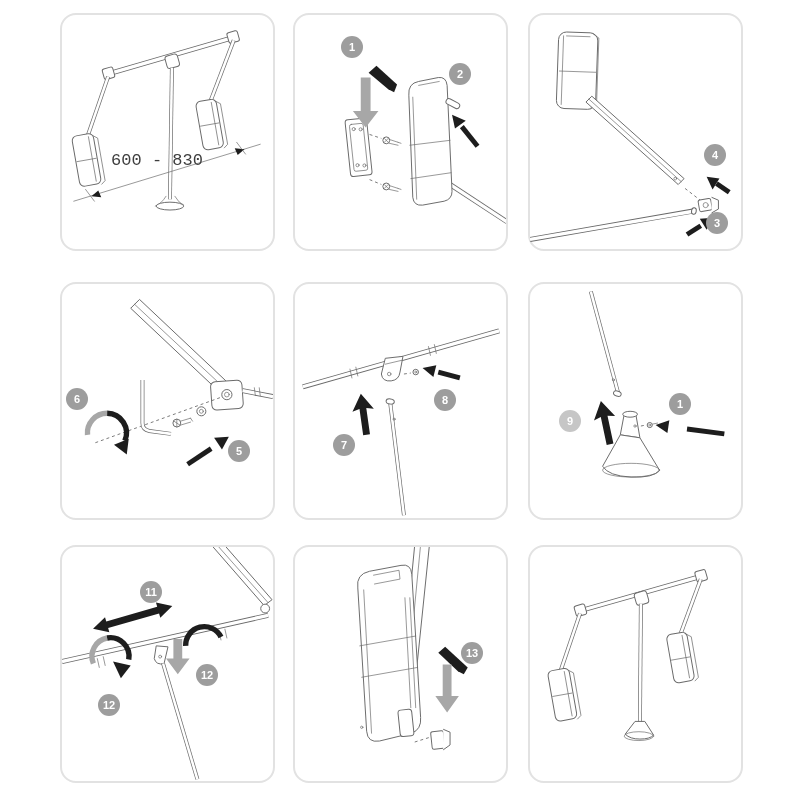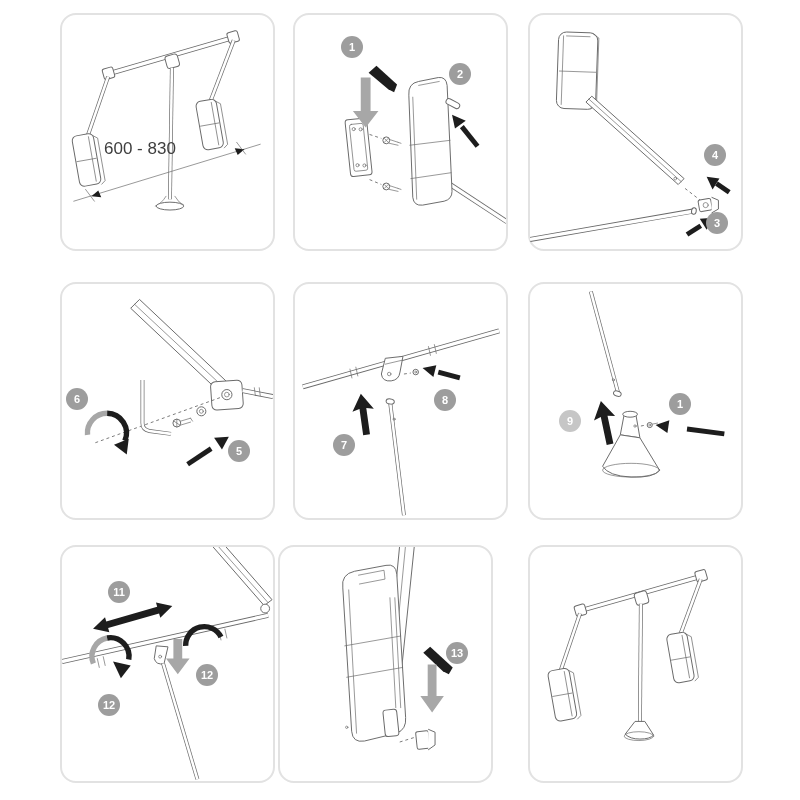--- a/index.html
+++ b/index.html
@@ -6,22 +6,22 @@
   .sheet{position:relative;width:800px;height:800px;background:#ffffff;overflow:hidden;
          font-family:"Liberation Sans", sans-serif;}
   .panel{position:absolute;width:215px;height:238px;box-sizing:border-box;
          border:2px solid var(--panel-border,#e2e2e2);border-radius:16px;background:#fff;}
   .panel svg{position:absolute;left:0;top:0;width:100%;height:100%;}
   .badge{position:absolute;width:22px;height:22px;border-radius:50%;
          background:var(--badge-bg,#9d9d9d);color:var(--badge-text,#fff);
          display:flex;align-items:center;justify-content:center;
          font-size:11px;font-weight:bold;line-height:1;letter-spacing:0;}
   .badge.light{background:var(--badge-light,#c6c6c6);}
-  .dim-label{position:absolute;left:42px;top:124px;width:106px;text-align:left;
-             font-size:17px;color:var(--dim-text,#3e3e3e);}
+  .dim-label{position:absolute;left:42px;top:136px;width:106px;text-align:center;
+             font-size:17px;color:var(--dim-text,#3e3e3e);font-family:Liberation Mono, monospace;}
   
   .s{stroke:var(--line-art,#666);stroke-width:1;fill:none;stroke-linecap:round;stroke-linejoin:round;}
   .thin{stroke-width:.7;}
   .sf{stroke:var(--line-art,#666);stroke-width:1;fill:#fff;stroke-linejoin:round;}
   .dash{stroke:var(--line-art,#666);stroke-width:.9;stroke-dasharray:3 3;fill:none;}
   .tube{stroke:var(--line-art,#666);stroke-width:5;fill:none;stroke-linecap:butt;}
   .tube-i{stroke:#fff;stroke-width:3.4;fill:none;stroke-linecap:butt;}
   .tube2{stroke:var(--line-art,#666);stroke-width:4;fill:none;stroke-linecap:butt;}
   .tube2-i{stroke:#fff;stroke-width:2.6;fill:none;stroke-linecap:butt;}
   .blk{fill:var(--arrow-black,#1d1d1d);stroke:none;}
@@ -282,26 +282,26 @@
       <g>
         <path class="rotg" d="M32 117 A19 19 0 0 1 46 91"></path>
         <path class="rot" d="M46 91 A19 19 0 0 1 68 113"></path>
         <polygon class="blk" points="60,132 70,119 52,115"></polygon>
       </g>
       <g>
         <path class="rot" d="M126 99 A19 19 0 0 1 162 90"></path>
         <polygon class="gry" points="113.5,92 122.5,92 122.5,112 130,112 118,128 106,112 113.5,112"></polygon>
       </g>
     </svg>
-    <div class="badge" style="left:46px;top:34px">11</div>
+    <div class="badge" style="left:78px;top:34px">11</div>
     <div class="badge" style="left:134px;top:117px">12</div>
     <div class="badge" style="left:36px;top:147px">12</div>
   </section>
 
-  <section class="panel" style="left:278px;top:545px">
+  <section class="panel" style="left:293px;top:545px">
     <svg viewBox="0 0 215 235">
       <g>
         <polygon class="sf" points="110,120 122,-4 137,-4 124,122"></polygon>
         <path class="s thin" d="M116 120 L128 -4"></path>
       </g>
       <g>
         <path class="sf" d="M64 40 Q62 26 76 23 L108 17 Q118 15 119 26 L128 172 Q129 184 119 188 L86 196 Q74 198 73 186 Z"></path>
         <path class="s thin" d="M70 42 L78 188 M80 27 L106 22 L107 31 L81 36 M66 99 L123 89 M68 131 L125 121"></path>
         <path class="s thin" d="M112 50 L118 162 M117 50 L123 162"></path>
         <rect class="sf" x="106" y="164" width="14" height="27" rx="3" transform="rotate(-6 113 177)"></rect>

